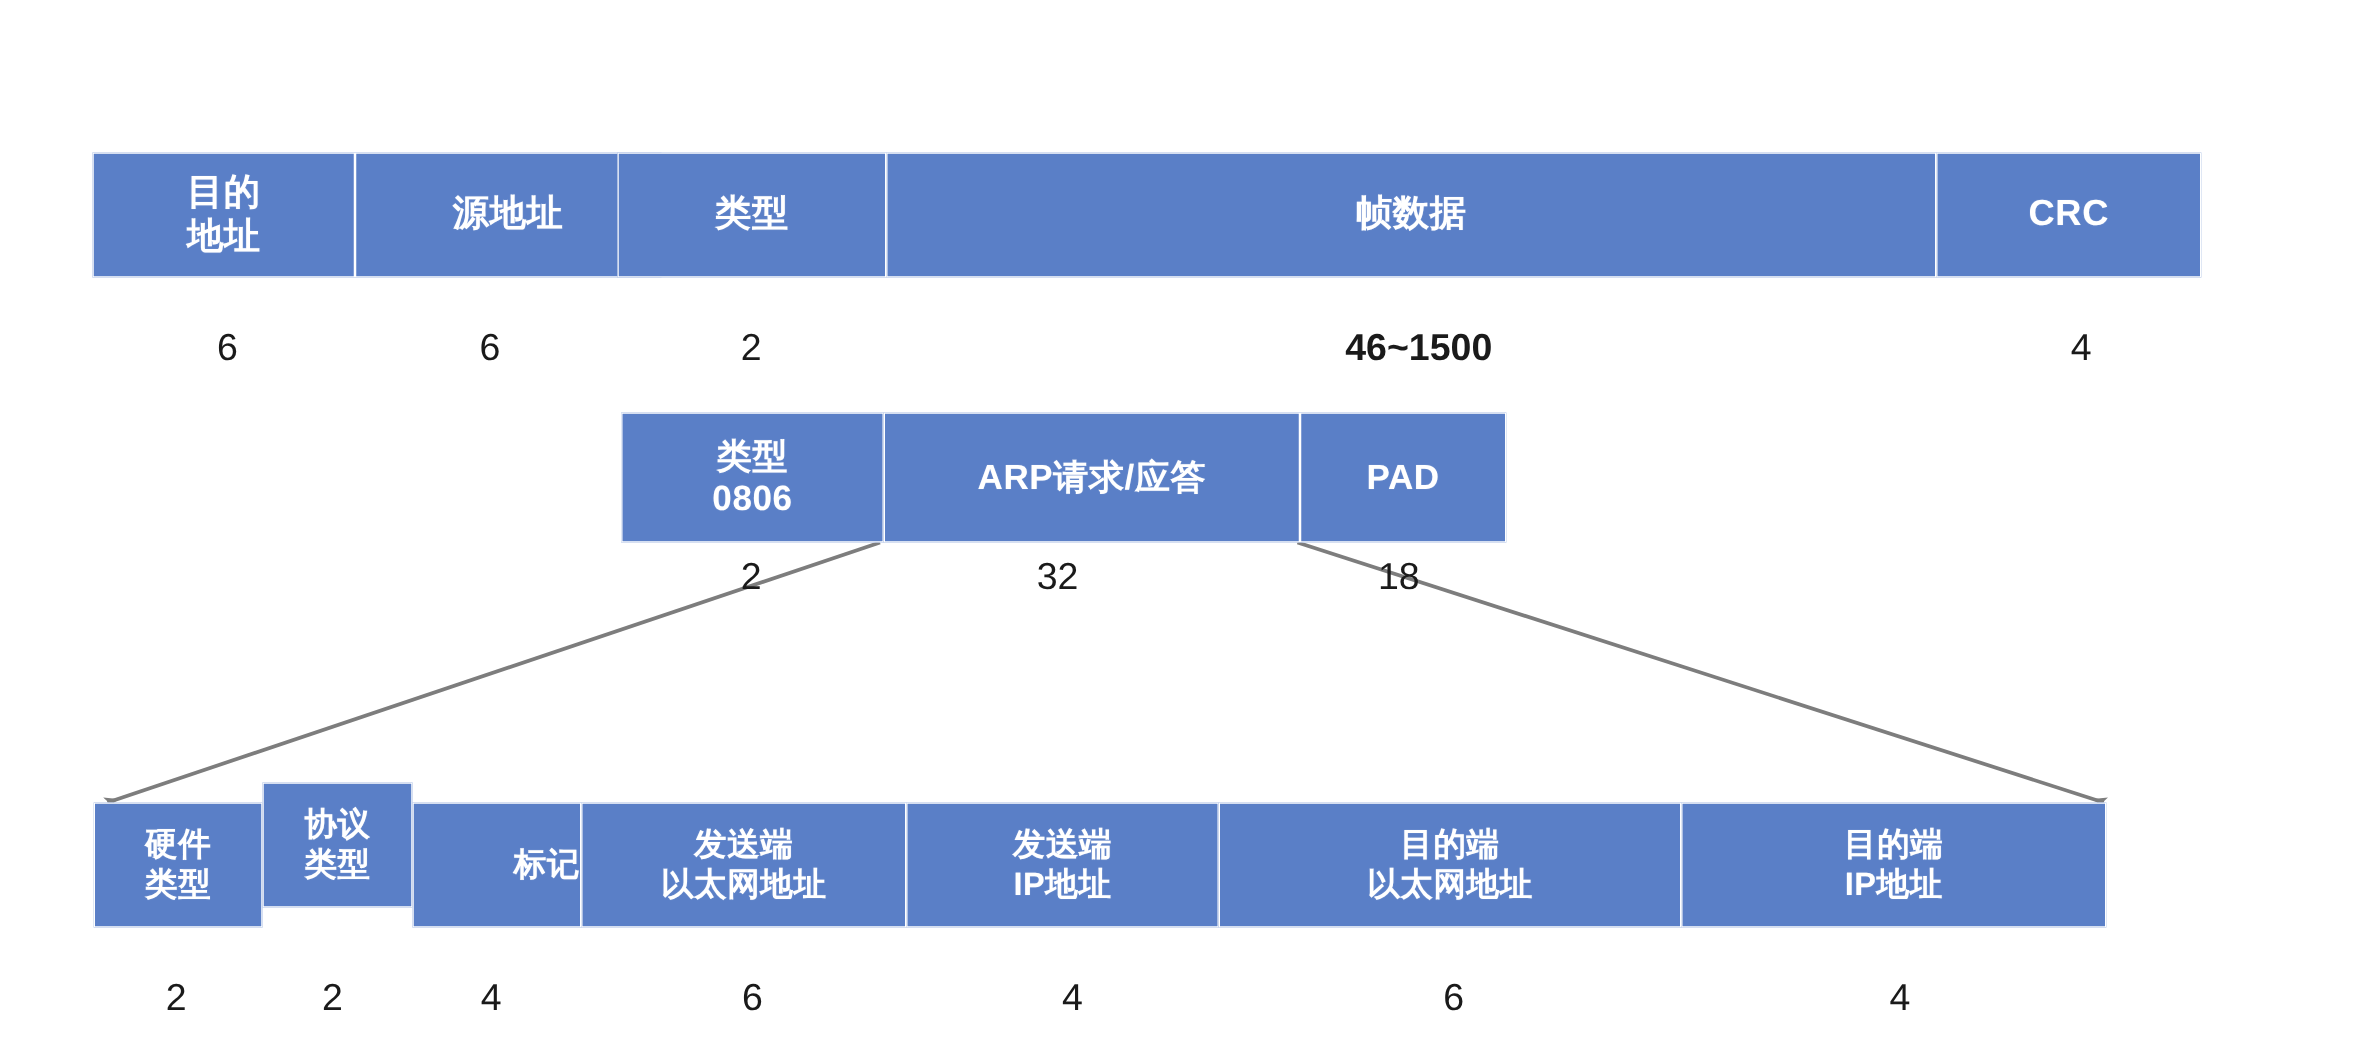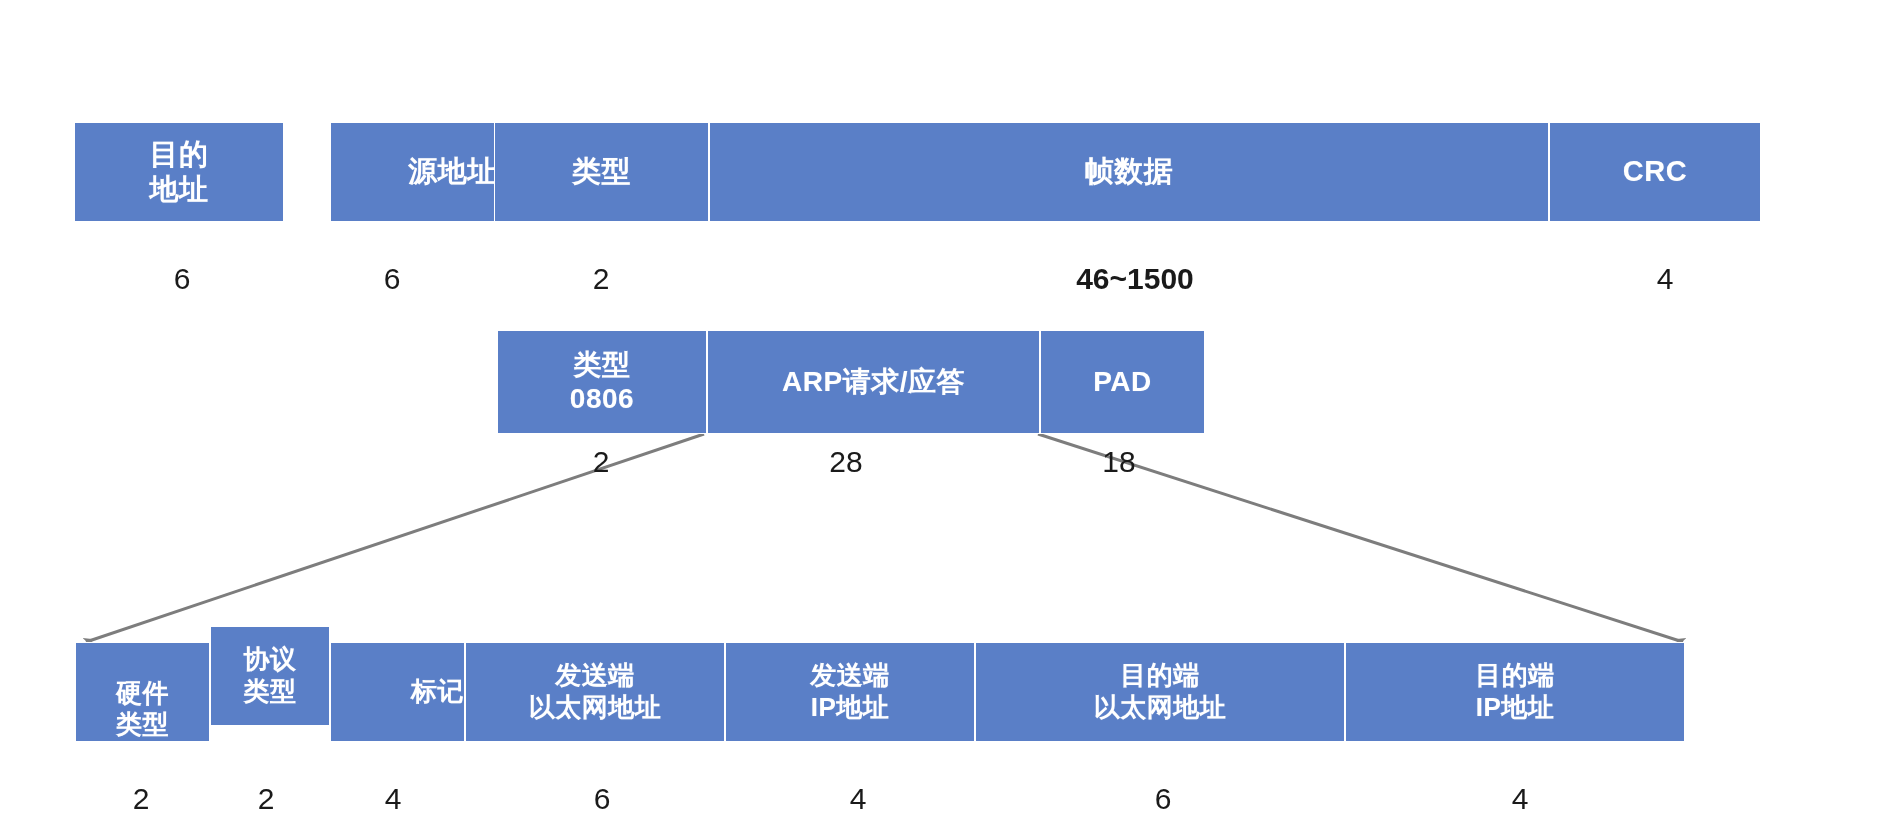--- a/index.html
+++ b/index.html
@@ -86,21 +86,21 @@
     <line x1="1038" y1="434" x2="1683" y2="642" stroke="#7d7d7d" stroke-width="3" marker-end="url(#arrowR)"></line>
   </svg>
 
   <div class="row-top">
 
     <div class="fbox" style="left:74px;  top:122px; width:210px; height:100px;justify-content:center;">
       <span class="lbl">目的
 地址</span>
     </div>
 
-    <div class="fbox" style="left:284px; top:122px; width:245px; height:100px;margin-left:46px;">
+    <div class="fbox" style="left:284px; top:122px; width:245px; height:100px;">
       <span class="lbl">源地址</span>
     </div>
 
     <div class="fbox" style="left:494px; top:122px; width:215px; height:100px;">
       <span class="lbl">类型</span>
     </div>
 
     <div class="fbox" style="left:709px; top:122px; width:840px; height:100px;">
       <span class="lbl">帧数据</span>
     </div>
@@ -126,26 +126,26 @@
     <div class="fbox" style="left:707px;  top:330px; width:333px; height:104px;">
       <span class="lbl">ARP请求/应答</span>
     </div>
 
     <div class="fbox" style="left:1040px; top:330px; width:165px; height:104px;">
       <span class="lbl">PAD</span>
     </div>
   </div>
 
   <div class="size-lbl" style="left:601px;  top:445px;">2</div>
-  <div class="size-lbl" style="left:846px;  top:445px;">28</div>
+  <div class="size-lbl" style="left:846px;  top:445px;">32</div>
   <div class="size-lbl" style="left:1119px; top:445px;">18</div>
 
   <div class="row-bot">
 
-    <div class="fbox" style="left:75px;   top:642px; width:135px; height:100px;align-items:flex-end;">
+    <div class="fbox" style="left:75px;   top:642px; width:135px; height:100px;">
       <span class="lbl">硬件
 类型</span>
     </div>
 
     <div class="fbox" style="left:210px;  top:626px; width:120px; height:100px;">
       <span class="lbl">协议
 类型</span>
     </div>
 
     <div class="fbox" style="left:330px;  top:642px; width:135px; height:100px;justify-content:flex-end;">

